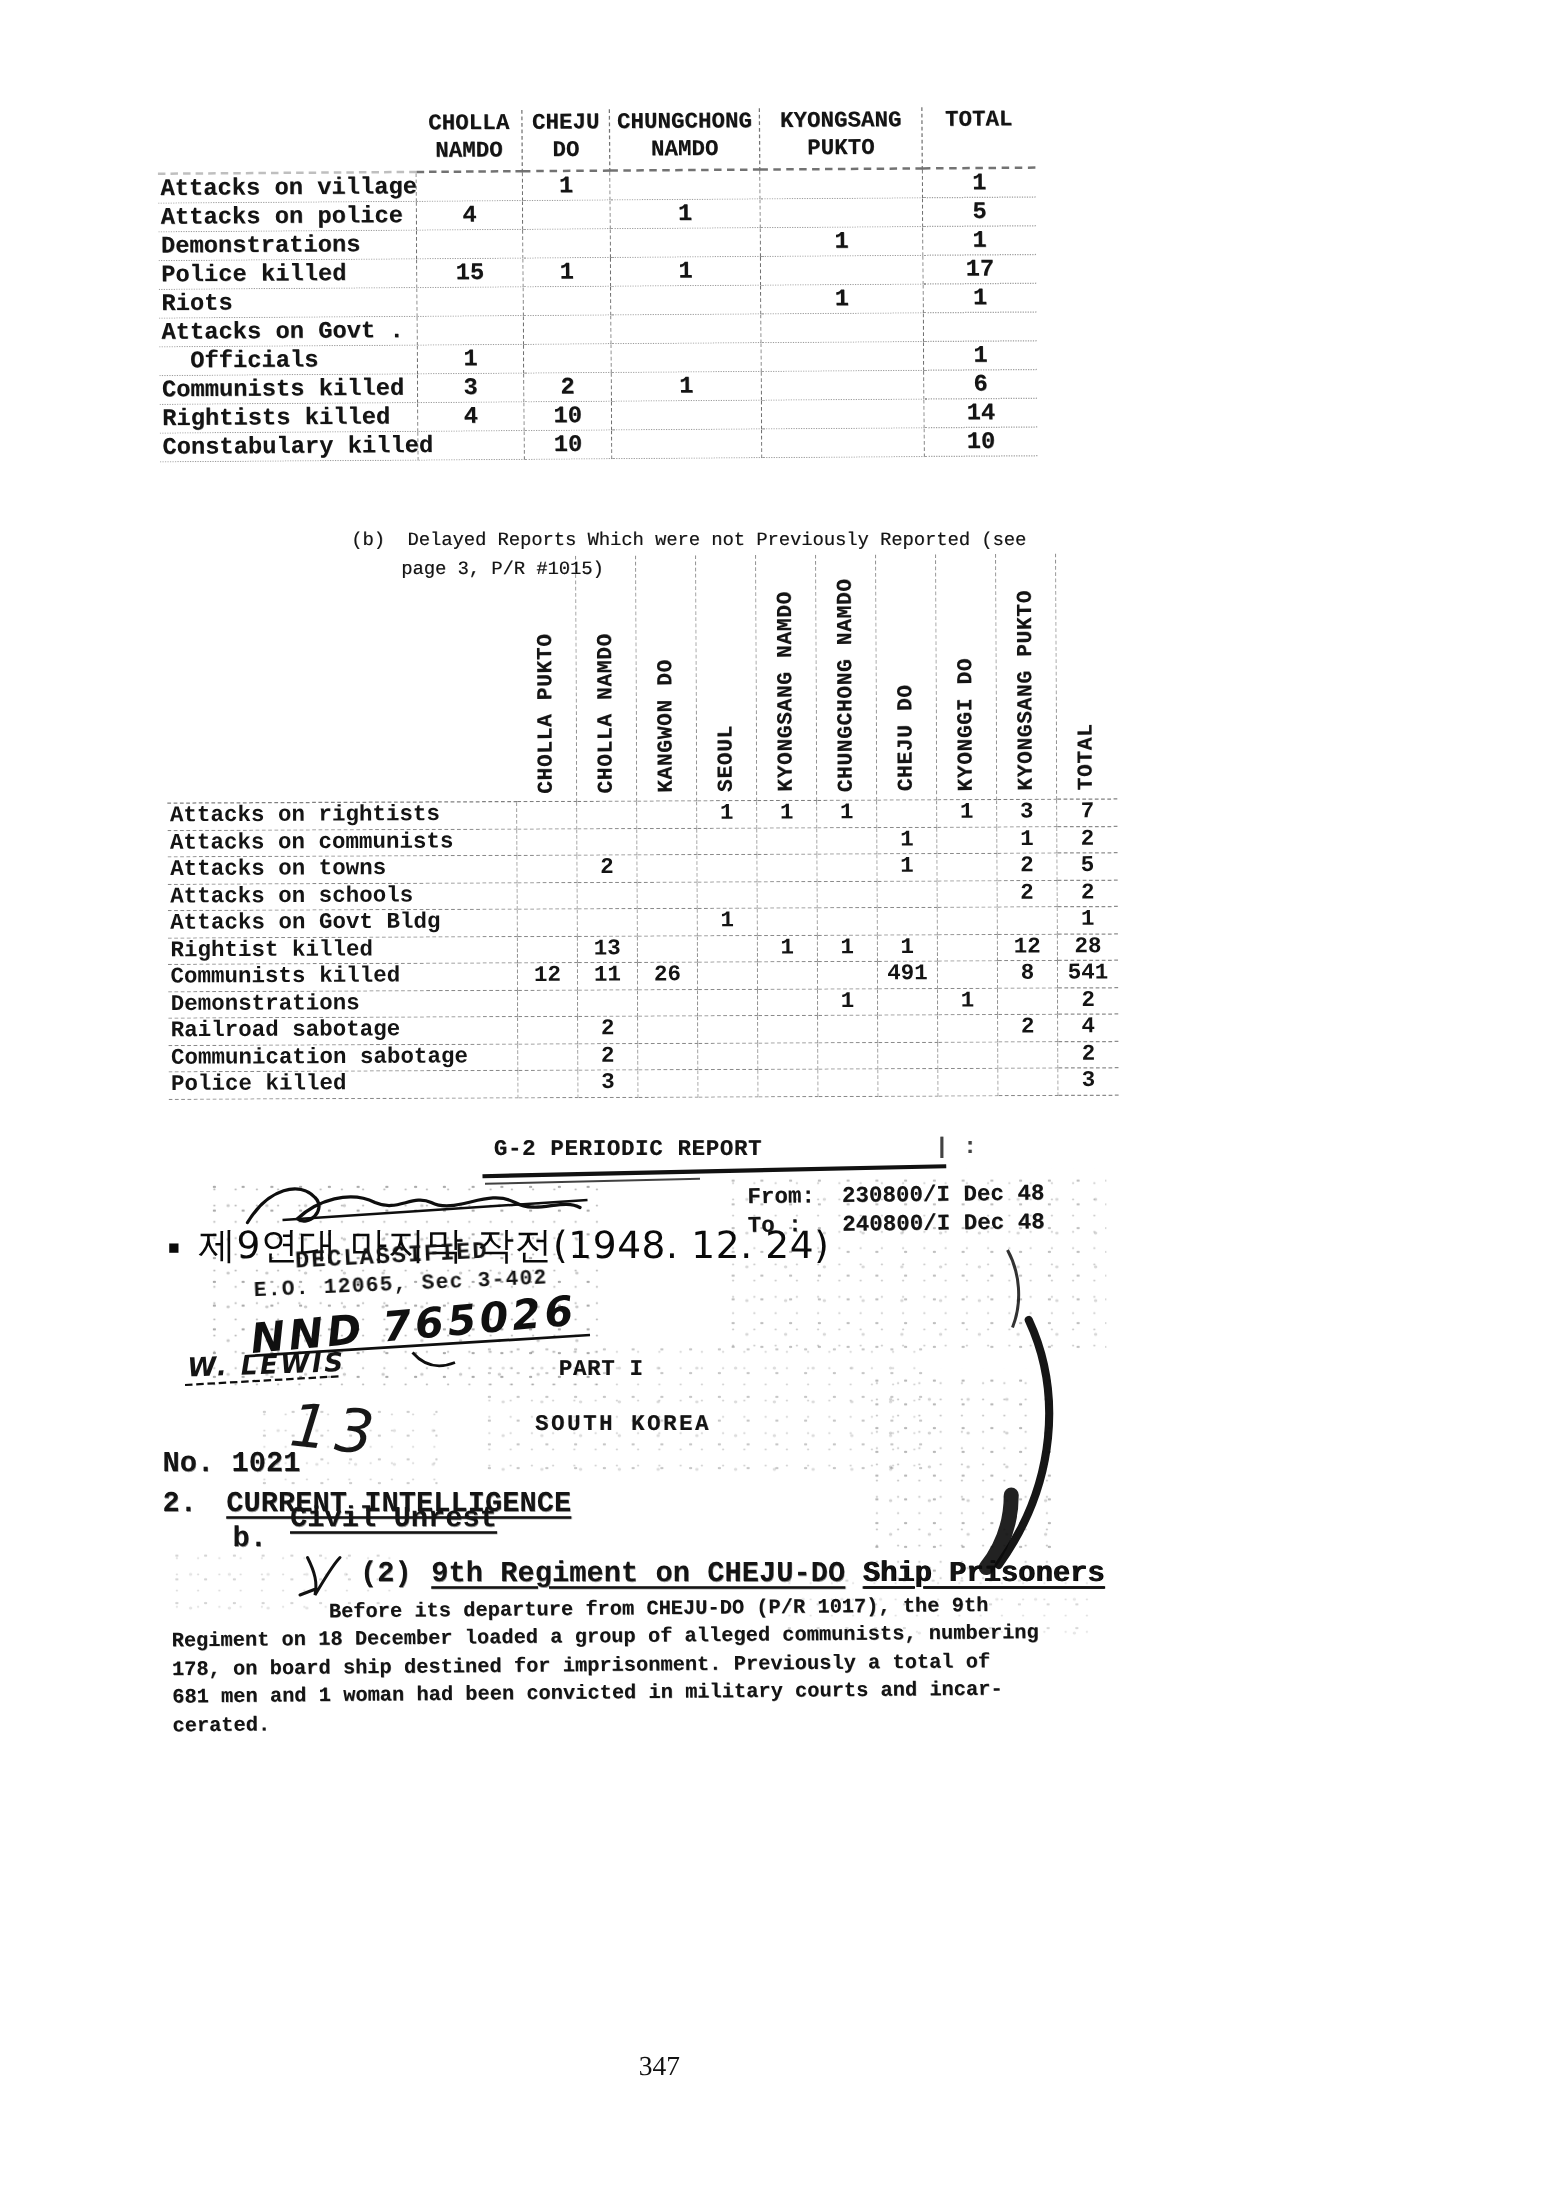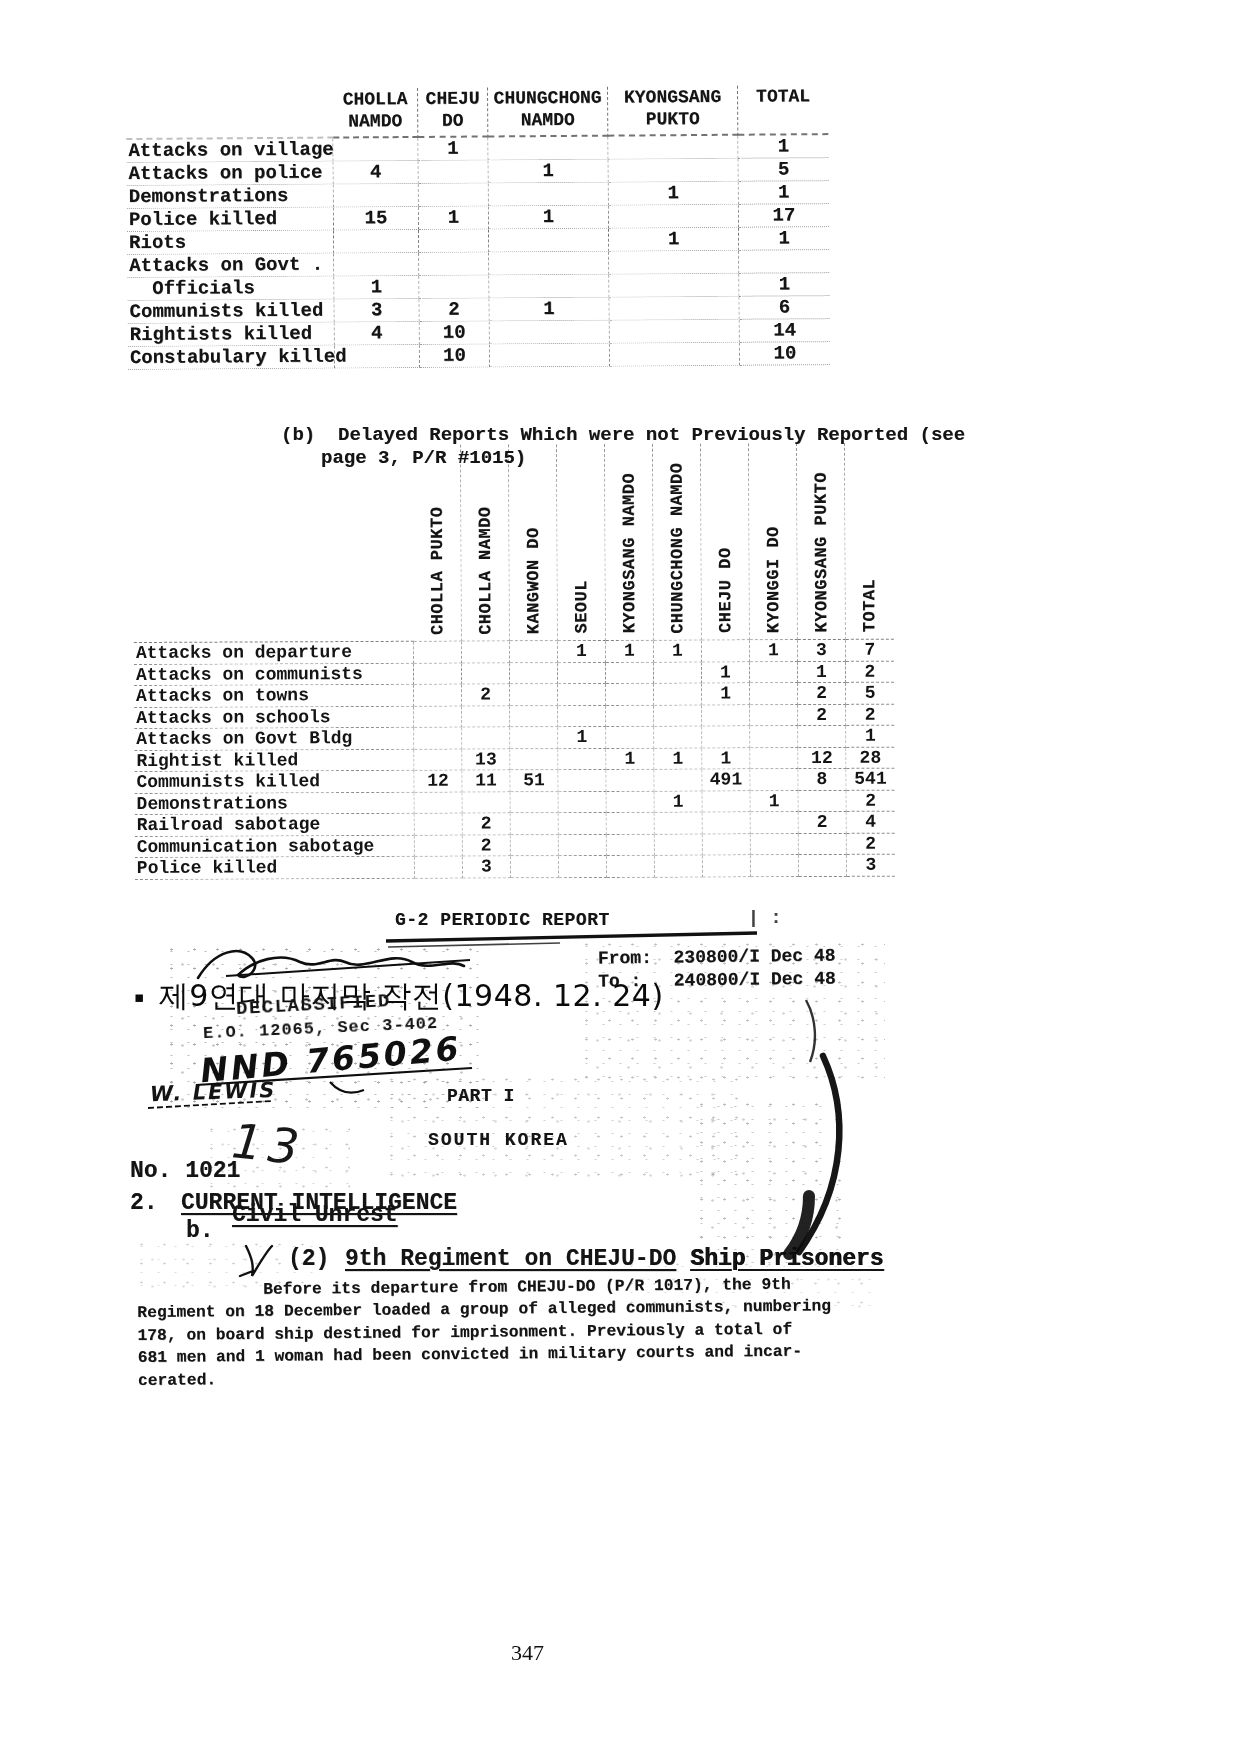--- a/index.html
+++ b/index.html
@@ -25,21 +25,21 @@
   .t2 .h{height:196px;position:relative;border-bottom:1.5px dashed rgba(0,0,0,.5);}
   .t2 .h span{position:absolute;bottom:6px;left:50%;transform:translateX(-50%) rotate(180deg);
               writing-mode:vertical-rl;font-size:17px;font-weight:700;white-space:nowrap;letter-spacing:.5px;
               text-shadow:0.35px 0.35px 0.5px rgba(10,10,10,.45);}
   .t2 .c{height:20.5px;font-size:18px;line-height:20.5px;font-weight:700;}
   .t2 .lab{white-space:pre;padding-left:2px;}
   .t2 .v{display:flex;align-items:center;justify-content:center;}
   .t2 .bv{border-right:1.3px dashed rgba(0,0,0,.42);}
   .t2 .bb{border-bottom:1.3px dashed rgba(0,0,0,.45);}
 
-  .note{font-size:19px;font-weight:700;}
+  .note{font-size:15px;font-weight:400;}
 
   .korean{display:flex;align-items:center;gap:14px;font-family:"DejaVu Sans",sans-serif;
           font-size:30px;color:#0a0a0a;letter-spacing:.5px;}
   .korean .bullet{font-size:15px;}
 
   .g2title{font-size:18px;letter-spacing:.5px;text-align:right;}
   .fromto{font-size:18px;line-height:23px;transform:rotate(-0.7deg);}
   .hq{font-size:18px;line-height:23px;}
   .u{text-decoration:underline;text-decoration-thickness:2px;text-underline-offset:4px;}
   .sec{font-size:23px;}
@@ -180,21 +180,21 @@
       </div>
       <div class="h bv">
         <span>KYONGGI DO</span>
       </div>
       <div class="h bv">
         <span>KYONGSANG PUKTO</span>
       </div>
       <div class="h">
         <span>TOTAL</span>
       </div>
-      <div class="c lab bb bv">Attacks on departure</div>
+      <div class="c lab bb bv">Attacks on rightists</div>
       <div class="c v bb bv"></div>
       <div class="c v bb bv"></div>
       <div class="c v bb bv"></div>
       <div class="c v bb bv">1</div>
       <div class="c v bb bv">1</div>
       <div class="c v bb bv">1</div>
       <div class="c v bb bv"></div>
       <div class="c v bb bv">1</div>
       <div class="c v bb bv">3</div>
       <div class="c v bb">7</div>
@@ -249,21 +249,21 @@
       <div class="c v bb bv"></div>
       <div class="c v bb bv">1</div>
       <div class="c v bb bv">1</div>
       <div class="c v bb bv">1</div>
       <div class="c v bb bv"></div>
       <div class="c v bb bv">12</div>
       <div class="c v bb">28</div>
       <div class="c lab bb bv">Communists killed</div>
       <div class="c v bb bv">12</div>
       <div class="c v bb bv">11</div>
-      <div class="c v bb bv">51</div>
+      <div class="c v bb bv">26</div>
       <div class="c v bb bv"></div>
       <div class="c v bb bv"></div>
       <div class="c v bb bv"></div>
       <div class="c v bb bv">491</div>
       <div class="c v bb bv"></div>
       <div class="c v bb bv">8</div>
       <div class="c v bb">541</div>
       <div class="c lab bb bv">Demonstrations</div>
       <div class="c v bb bv"></div>
       <div class="c v bb bv"></div>

